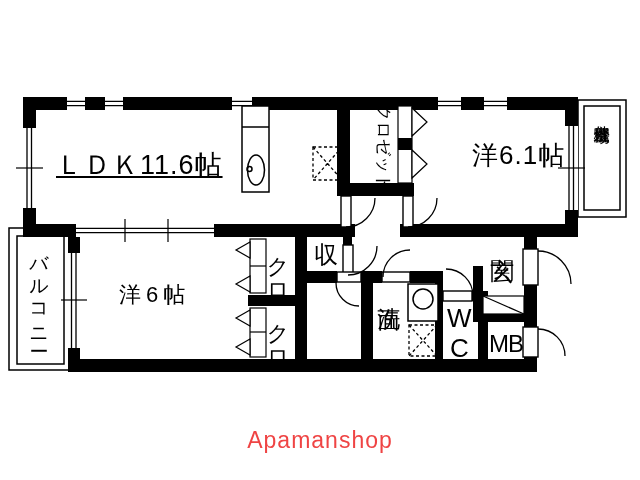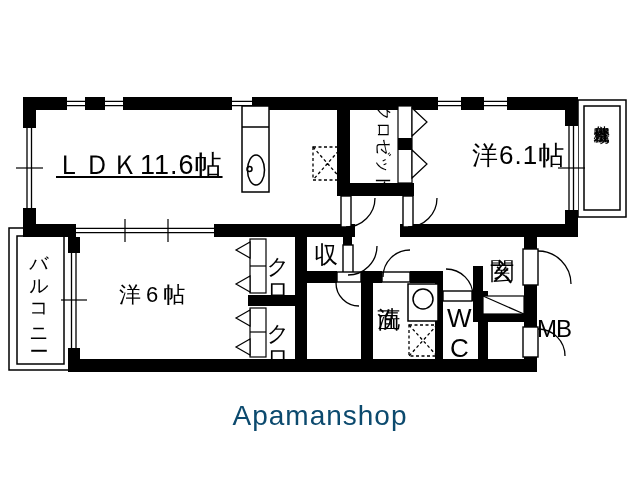--- a/index.html
+++ b/index.html
@@ -3,22 +3,22 @@
 <meta charset="utf-8">
 <style>
   html,body{margin:0;padding:0;background:#fff;}
   .page{position:relative;width:640px;height:480px;background:#fff;overflow:hidden;
         font-family:"Liberation Sans","DejaVu Sans",sans-serif;}
   .wall{position:absolute;background:#000;}
   svg.overlay{position:absolute;left:0;top:0;pointer-events:none;}
   .lbl{position:absolute;white-space:nowrap;color:#000;line-height:1.05;}
   .v{writing-mode:vertical-rl;text-orientation:upright;}
   .rot{transform:rotate(90deg);transform-origin:top left;}
-  .brand{position:absolute;left:0;right:0;text-align:center;font-size:28px;
-         letter-spacing:1px;color:#0c4a6e;}
+  .brand{position:absolute;left:0;right:0;text-align:center;font-size:23px;
+         letter-spacing:1px;color:#ef4444;margin-top:27px;}
 </style>
 </head>
 <body>
 
 <div class="page">
 
   <div class="wall" style="left:23px;top:97px;width:555px;height:13px;"></div>
   <div class="wall" style="left:23px;top:97px;width:13px;height:140px;"></div>
   <div class="wall" style="left:23px;top:224px;width:332px;height:13px;"></div>
   <div class="wall" style="left:565px;top:97px;width:13px;height:140px;"></div>
@@ -174,21 +174,21 @@
 
   <div class="lbl" style="left:314px;top:242px;font-size:24px;">収</div>
 
 
   <div class="lbl v" style="left:377px;top:289px;font-size:23px;letter-spacing:3px;">洗面</div>
 
   <div class="lbl v" style="left:445px;top:303px;font-size:26px;letter-spacing:0px;">WC</div>
 
   <div class="lbl v" style="left:490px;top:239px;font-size:24px;letter-spacing:2px;">玄関</div>
 
-  <div class="lbl" style="left:489px;top:316px;font-size:24px;letter-spacing:-1px;margin-left:48px;">MB</div>
+  <div class="lbl" style="left:489px;top:331px;font-size:24px;letter-spacing:-1px;">MB</div>
 
   <div class="lbl v" style="left:29px;top:242px;font-size:19px;letter-spacing:3px;">バルコニー</div>
 
   <div class="lbl v" style="left:593px;top:112px;font-size:16px;letter-spacing:1px;">室外機置場</div>
 
   <div class="brand" style="top:400px;">Apamanshop</div>
 
 </div>
 
 </body></html>

